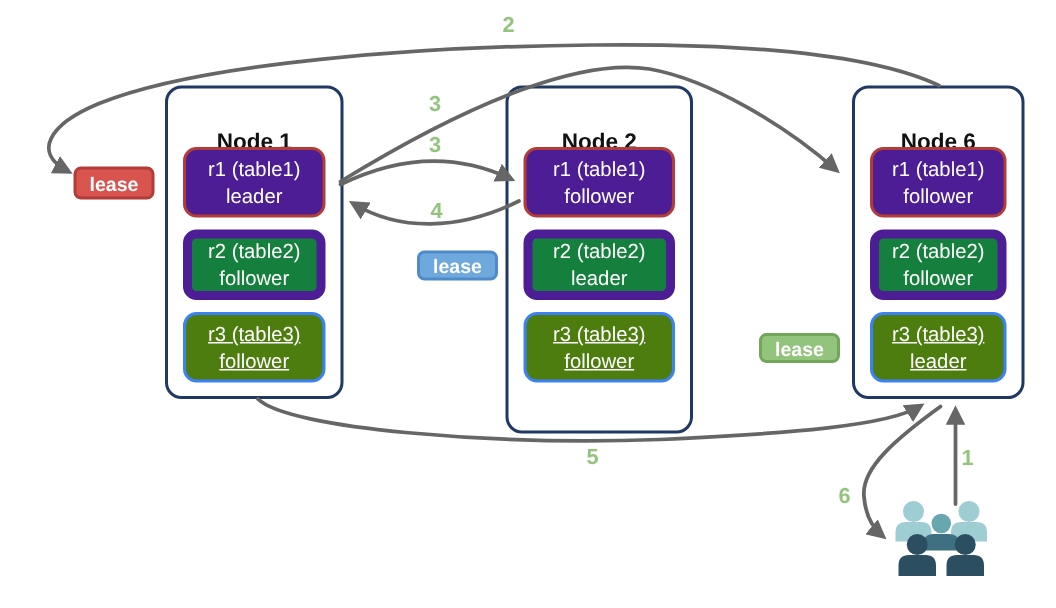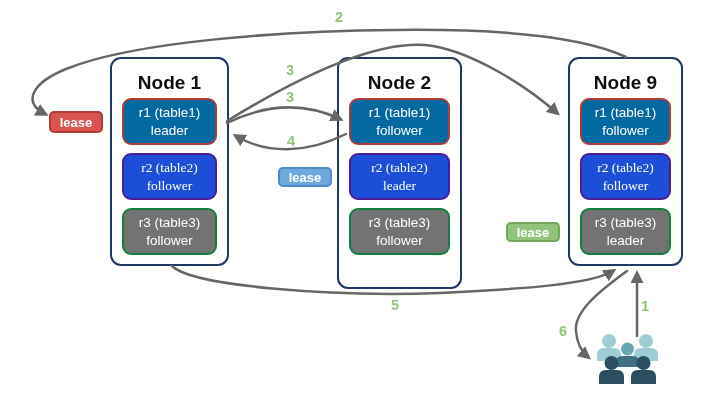--- a/index.html
+++ b/index.html
@@ -6,33 +6,33 @@
   .canvas {
     position:relative; width:704px; height:405px; background:#ffffff;
     font-family:"Liberation Sans", sans-serif; overflow:hidden;
   }
   .node {
     position:absolute; background:#ffffff;
     border:2px solid #1f3864; border-radius:11px;
     box-sizing:border-box;
   }
   .node-title {
-    text-align:center; font-weight:bold; font-size:19px; color:#111111;
-    margin-top:13px;
+    text-align:center; font-weight:bold; font-size:15px; color:#111111;
+    margin-top:27px;
   }
   .replica {
     position:absolute; left:10px; right:10px; height:47px;
     border-radius:9px; box-sizing:border-box;
     color:#ffffff; font-size:13.5px; line-height:1.28;
     display:flex; flex-direction:column; align-items:center; justify-content:center;
     text-align:center;
   }
-  .replica.red   { background:#0369a1; border:2px solid #b23c37; }
-  .replica.blue  { background:#1d4ed8; border:2px solid #4c1d95;font-family:Liberation Serif, serif; }
-  .replica.green { background:#737373; border:2px solid #15803d; }
+  .replica.red   { background:#4c1d95; border:2px solid #b23c37; }
+  .replica.blue  { background:#15803d; border:6px solid #4c1d95; }
+  .replica.green { background:#4d7c0f; border:2px solid #3b82f6;text-decoration:underline; }
   .pos-r1 { top:39px; } .pos-r2 { top:94px; } .pos-r3 { top:149px; }
   .lease {
     position:absolute; border-radius:5px; box-sizing:border-box;
     color:#ffffff; font-size:13px;
     display:flex; align-items:center; justify-content:center;font-weight:bold;
   }
   .lease.red   { background:#d9534f; border:2px solid #b23c37; }
   .lease.blue  { background:#6fa8dc; border:2px solid #4e8bc9; }
   .lease.green { background:#93c47d; border:2px solid #74a65a; }
   .step {
@@ -77,21 +77,21 @@
       <div>r2 (table2)</div>
       <div>leader</div>
     </div>
     <div class="replica green pos-r3">
       <div>r3 (table3)</div>
       <div>follower</div>
     </div>
   </div>
 
   <div class="node" style="left:568px;top:57px;width:115px;height:209px;">
-    <div class="node-title">Node 9</div>
+    <div class="node-title">Node 6</div>
     <div class="replica red pos-r1">
       <div>r1 (table1)</div>
       <div>follower</div>
     </div>
     <div class="replica blue pos-r2">
       <div>r2 (table2)</div>
       <div>follower</div>
     </div>
     <div class="replica green pos-r3">
       <div>r3 (table3)</div>

